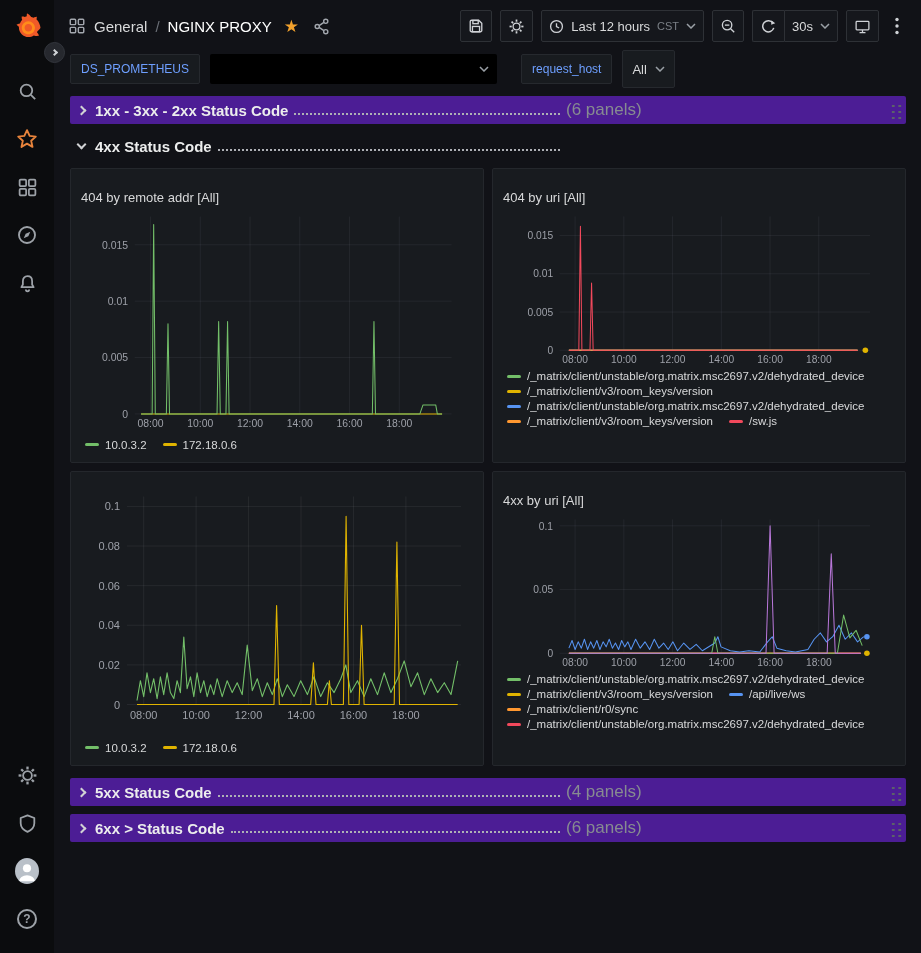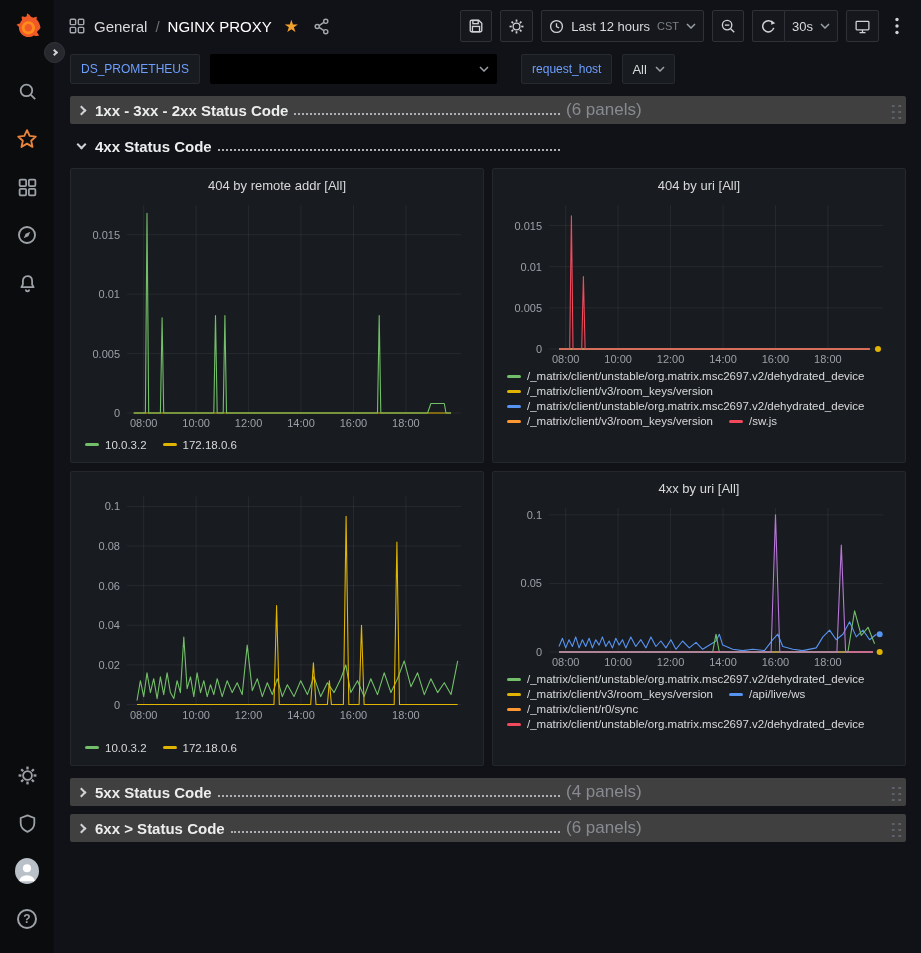--- a/index.html
+++ b/index.html
@@ -58,46 +58,46 @@
   .subbar { height:40px; flex:none; display:flex; align-items:center; gap:10px; padding:0 14px 6px 16px; }
   .chip {
     height:30px; padding:0 10px; background:#181b1f; border:1px solid #26292e; border-radius:2px;
     display:flex; align-items:center; font-size:12px; cursor:pointer;
   }
   .chip.blue { color:#6e9fff; font-weight:500; }
   .var-select {
     width:287px; height:30px; background:#000000; border-radius:2px;
     display:flex; align-items:center; justify-content:flex-end; padding:0 8px; cursor:pointer;
   }
-  .val-select { height:30px; padding:7px 9px; background:#181b1f; border:1px solid #26292e; border-radius:2px; display:flex; align-items:center; gap:8px; color:#d8d9da; font-size:13px; cursor:pointer; }
+  .val-select { height:38px; padding:7px 9px; background:#181b1f; border:1px solid #26292e; border-radius:2px; display:flex; align-items:center; gap:8px; color:#d8d9da; font-size:13px; cursor:pointer; }
 
   
   .content { flex:1; padding:4px 15px 0 16px; overflow:hidden; }
 
   .row-head { height:28px; display:flex; align-items:center; padding:0 4px 0 8px; margin-bottom:8px; border-radius:2px; }
-  .row-head.banded { background:#404040;text-align:right; }
+  .row-head.banded { background:#4c1d95;text-align:right; }
   .row-main { display:flex; align-items:center; width:488px; flex:none; }
   .chev { width:7px; height:7px; border-right:2px solid #d0d1d4; border-bottom:2px solid #d0d1d4; display:inline-block; flex:none; }
   .chev.right { transform:rotate(-45deg); }
   .chev.down  { transform:rotate(45deg); margin-top:-3px; }
   .row-title { font-size:15px; font-weight:700; color:#eceded; margin-left:10px; white-space:nowrap; }
   .leader { flex:1; border-bottom:2px dotted #aeb0b6; margin:0 6px; position:relative; top:4px; }
   .row-count { font-size:17px; color:#878b91; white-space:nowrap; }
   .drag-dots {
     margin-left:auto; width:13px; height:18px; cursor:grab;
     background-image:radial-gradient(circle, #5c616a 1.3px, transparent 1.4px);
     background-size:6.5px 6px; background-position:1px 2px;
   }
 
   .panels-grid { display:grid; grid-template-columns:1fr 1fr; gap:8px; margin:2px 0 12px 0; }
   .panel {
     height:295px; background:#181b1f; border:1px solid #24272c; border-radius:2px;
     display:flex; flex-direction:column; padding:5px 10px 7px 10px; min-width:0;
   }
-  .panel-title { text-align:center; font-size:13px; font-weight:500; color:#d8d9da; height:23px; line-height:23px; cursor:pointer; white-space:nowrap; }
+  .panel-title { font-size:13px; font-weight:500; color:#d8d9da; height:23px; line-height:23px; cursor:pointer; white-space:nowrap;margin-top:12px; }
   .chart { flex:1; min-height:0; width:100%; display:block; }
   svg.chart text { font-family:"Liberation Sans", sans-serif; font-size:11px; fill:#9da0a8; }
   .legend { flex:none; display:flex; flex-wrap:wrap; column-gap:16px; row-gap:3px; padding:3px 4px 0 4px; overflow:hidden; font-size:11.5px; color:#d8d9da; }
   .legend.single { height:24px; }
   .legend.multi  { height:88px; align-content:flex-start; }
   .legend-item { display:flex; align-items:center; gap:6px; white-space:nowrap; cursor:pointer; }
   .swatch { width:14px; height:3px; border-radius:2px; flex:none; }
 </style>
 </head>
 <body>

